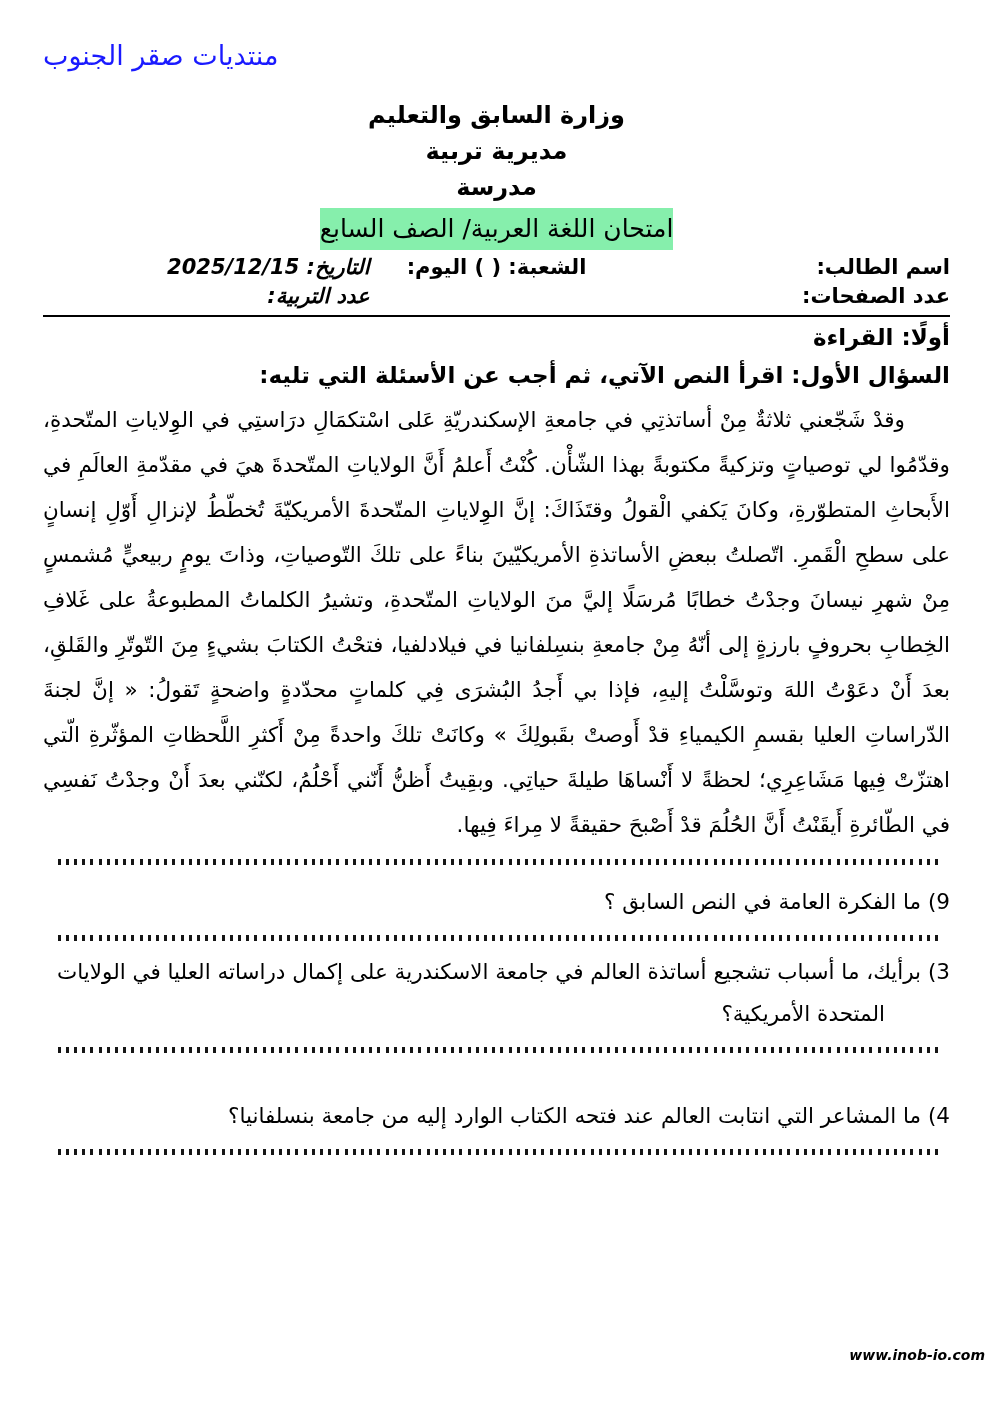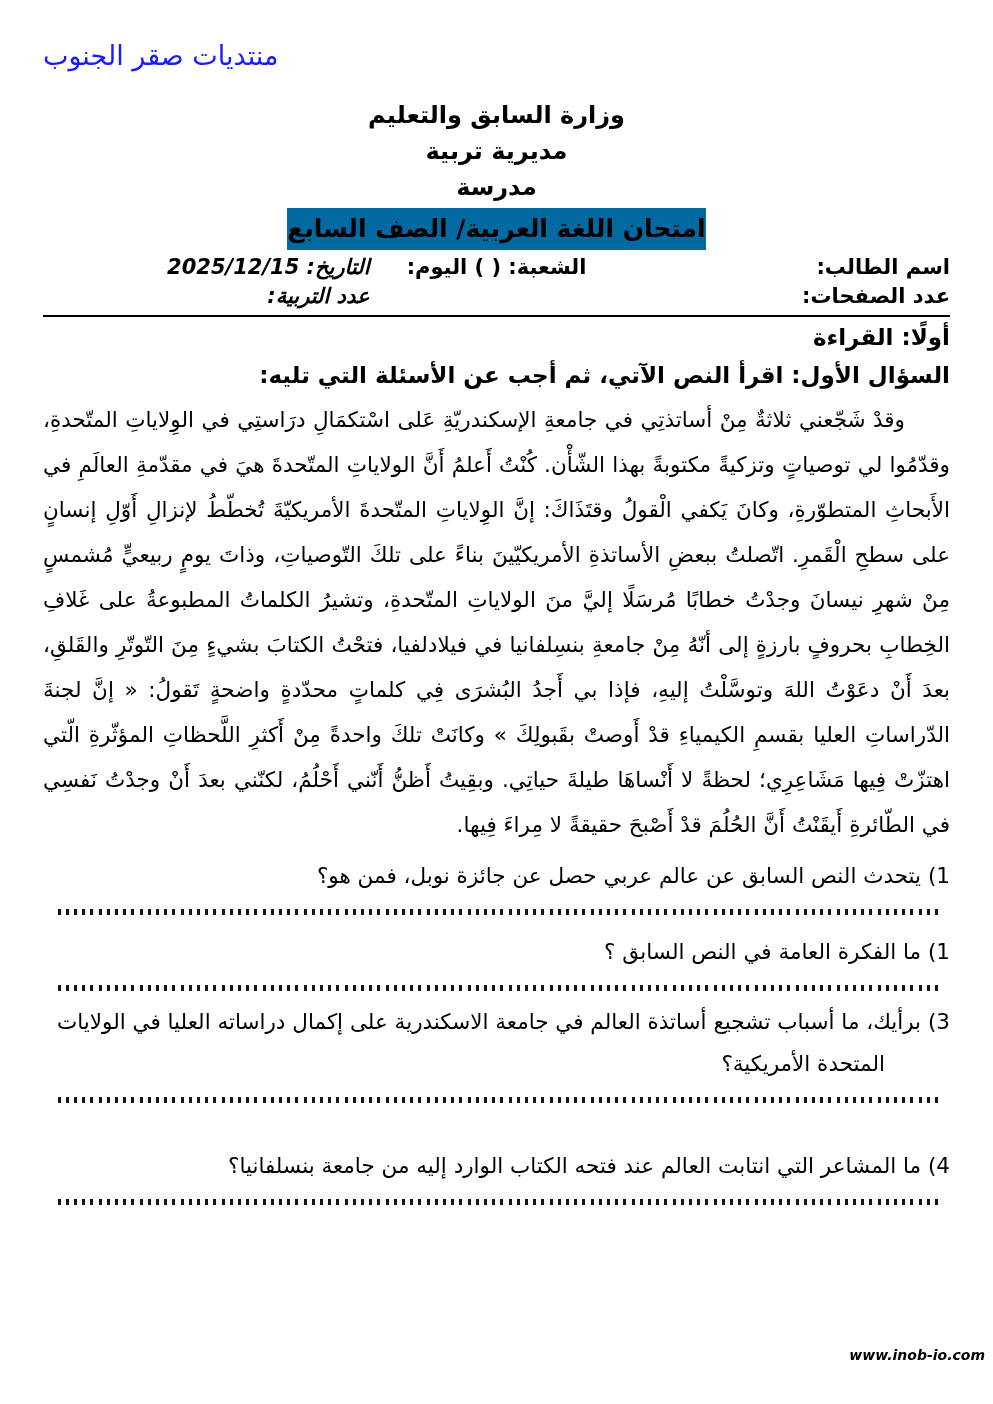--- a/index.html
+++ b/index.html
@@ -27,24 +27,24 @@
   .header{
     margin-top:26px;
     text-align:center;
     font-weight:bold;
     font-size:24px;
     line-height:36px;
   }
   .exam-title-row{margin-top:3px;line-height:40px;}
   .exam-title{
     display:inline-block;
-    background:#0369a1;
+    background:#86efac;
     padding:1px 0;
     font-size:25px;
-    font-weight:bold;
+    font-weight:normal;
   }
   .info{
     margin-top:3px;
     display:grid;
     grid-template-columns:36% 28% 36%;
     font-weight:bold;
     font-size:21px;
     line-height:29px;
   }
   .info .cell{white-space:nowrap;}
@@ -124,24 +124,23 @@
     <div class="cell c-left">عدد التربية:</div>
   </div>
 
   <div class="rule"></div>
 
   <div class="sec-heading">أولًا: القراءة</div>
   <div class="q-heading">السؤال الأول: اقرأ النص الآتي، ثم أجب عن الأسئلة التي تليه:</div>
 
   <p class="reading">وقدْ شَجّعني ثلاثةٌ مِنْ أساتذتِي في جامعةِ الإسكندريّةِ عَلى اسْتكمَالِ درَاستِي في الوِلاياتِ المتّحدةِ، وقدّمُوا لي توصياتٍ وتزكيةً مكتوبةً بهذا الشّأْن. كُنْتُ أَعلمُ أَنَّ الولاياتِ المتّحدةَ هيَ في مقدّمةِ العالَمِ في الأَبحاثِ المتطوّرةِ، وكانَ يَكفي الْقولُ وقتَذَاكَ: إنَّ الوِلاياتِ المتّحدةَ الأمريكيّةَ تُخطّطُ لإنزالِ أَوّلِ إنسانٍ على سطحِ الْقَمرِ. اتّصلتُ ببعضِ الأساتذةِ الأمريكيّينَ بناءً على تلكَ التّوصياتِ، وذاتَ يومٍ ربيعيٍّ مُشمسٍ مِنْ شهرِ نيسانَ وجدْتُ خطابًا مُرسَلًا إليَّ منَ الولاياتِ المتّحدةِ، وتشيرُ الكلماتُ المطبوعةُ على غَلافِ الخِطابِ بحروفٍ بارزةٍ إلى أنّهُ مِنْ جامعةِ بنسِلفانيا في فيلادلفيا، فتحْتُ الكتابَ بشيءٍ مِنَ التّوتّرِ والقَلقِ، بعدَ أَنْ دعَوْتُ اللهَ وتوسَّلْتُ إليهِ، فإذا بي أَجدُ البُشرَى فِي كلماتٍ محدّدةٍ واضحةٍ تَقولُ: « إنَّ لجنةَ الدّراساتِ العليا بقسمِ الكيمياءِ قدْ أَوصتْ بقَبولِكَ » وكانَتْ تلكَ واحدةً مِنْ أَكثرِ اللَّحظاتِ المؤثّرةِ الّتي اهتزّتْ فِيها مَشَاعِرِي؛ لحظةً لا أَنْساهَا طيلةَ حياتِي. وبقِيتُ أَظنُّ أَنّني أَحْلُمُ، لكنّني بعدَ أَنْ وجدْتُ نَفسِي في الطّائرةِ أَيقَنْتُ أَنَّ الحُلُمَ قدْ أَصْبحَ حقيقةً لا مِراءَ فِيها.</p>
 
-  <div class="question q1">1) يتحدث النص السابق عن عالم عربي حصل عن جائزة نوبل، فمن هو؟</div>
   <div class="dots"></div>
 
-  <div class="question q2">1) ما الفكرة العامة في النص السابق ؟</div>
+  <div class="question q2">9) ما الفكرة العامة في النص السابق ؟</div>
   <div class="dots"></div>
 
   <div class="question q3">3) برأيك، ما أسباب تشجيع أساتذة العالم في جامعة الاسكندرية على إكمال دراساته العليا في الولايات المتحدة الأمريكية؟</div>
   <div class="dots"></div>
 
   <div class="question q4">4) ما المشاعر التي انتابت العالم عند فتحه الكتاب الوارد إليه من جامعة بنسلفانيا؟</div>
   <div class="dots"></div>
 
   <div class="watermark">www.inob-io.com</div>
 

